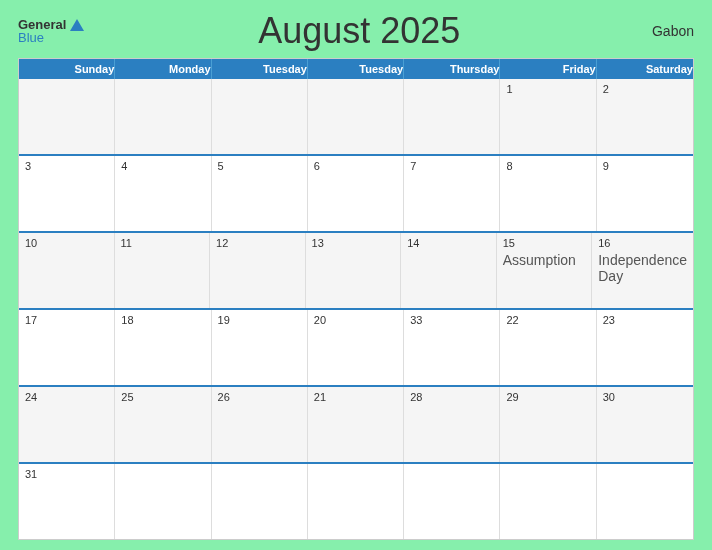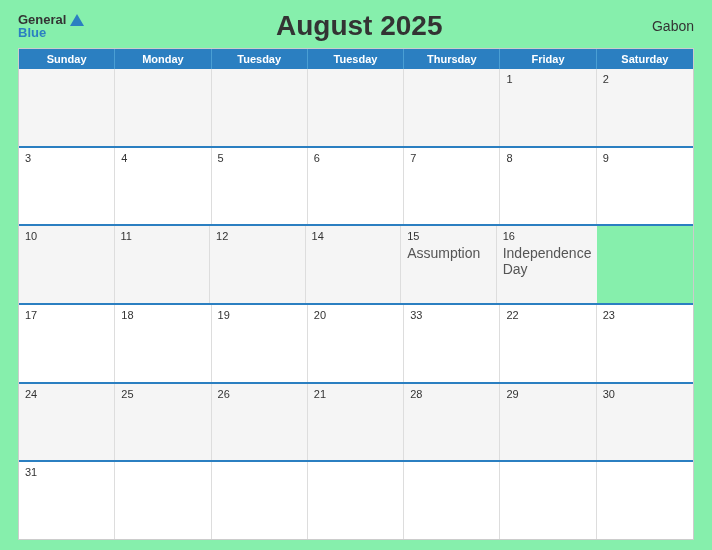--- a/index.html
+++ b/index.html
@@ -29,40 +29,40 @@
       flex-direction: column;
       line-height: 1;
     }
     .logo-general {
       font-size: 13px;
       font-weight: bold;
       color: #333;
     }
     .logo-blue {
       font-size: 13px;
-      font-weight: bold;
+      font-weight: normal;
       color: #2b7fc1;
     }
     .logo-row {
       display: flex;
       align-items: center;
       gap: 2px;
     }
     .logo-triangle {
       width: 0;
       height: 0;
       border-left: 7px solid transparent;
       border-right: 7px solid transparent;
       border-bottom: 12px solid #2b7fc1;
       margin-left: 2px;
       margin-bottom: 0px;
     }
     .title {
-      font-size: 28px;
-      font-weight: bold;
+      font-size: 36px;
+      font-weight: normal;
       color: #333;
       text-align: center;
       flex: 1;
     }
     .country {
       font-size: 14px;
       color: #333;
       text-align: right;
       min-width: 60px;
     }
@@ -74,22 +74,22 @@
     }
     .cal-header-row {
       display: grid;
       grid-template-columns: repeat(7, 1fr);
       background: #2b7fc1;
     }
     .cal-header-cell {
       color: #fff;
       font-size: 11px;
       font-weight: bold;
-      text-align: center;
-      padding: 4px 20px;
+      text-align: right;
+      padding: 4px 0;
       border-right: 1px solid #4a9fd4;
     }
     .cal-header-cell:last-child {
       border-right: none;
     }
     .cal-body {
       flex: 1;
       display: flex;
       flex-direction: column;
     }
@@ -195,20 +195,23 @@
           <div class="cal-cell">
             <span class="day-num">10</span>
           </div>
           <div class="cal-cell">
             <span class="day-num">11</span>
           </div>
           <div class="cal-cell">
             <span class="day-num">12</span>
           </div>
           <div class="cal-cell">
+            <span class="day-num">13</span>
+          </div>
+          <div class="cal-cell">
             <span class="day-num">14</span>
           </div>
           <div class="cal-cell">
             <span class="day-num">15</span>
             <span class="day-event">Assumption</span>
           </div>
           <div class="cal-cell">
             <span class="day-num">16</span>
             <span class="day-event">Independence Day</span>
           </div>

